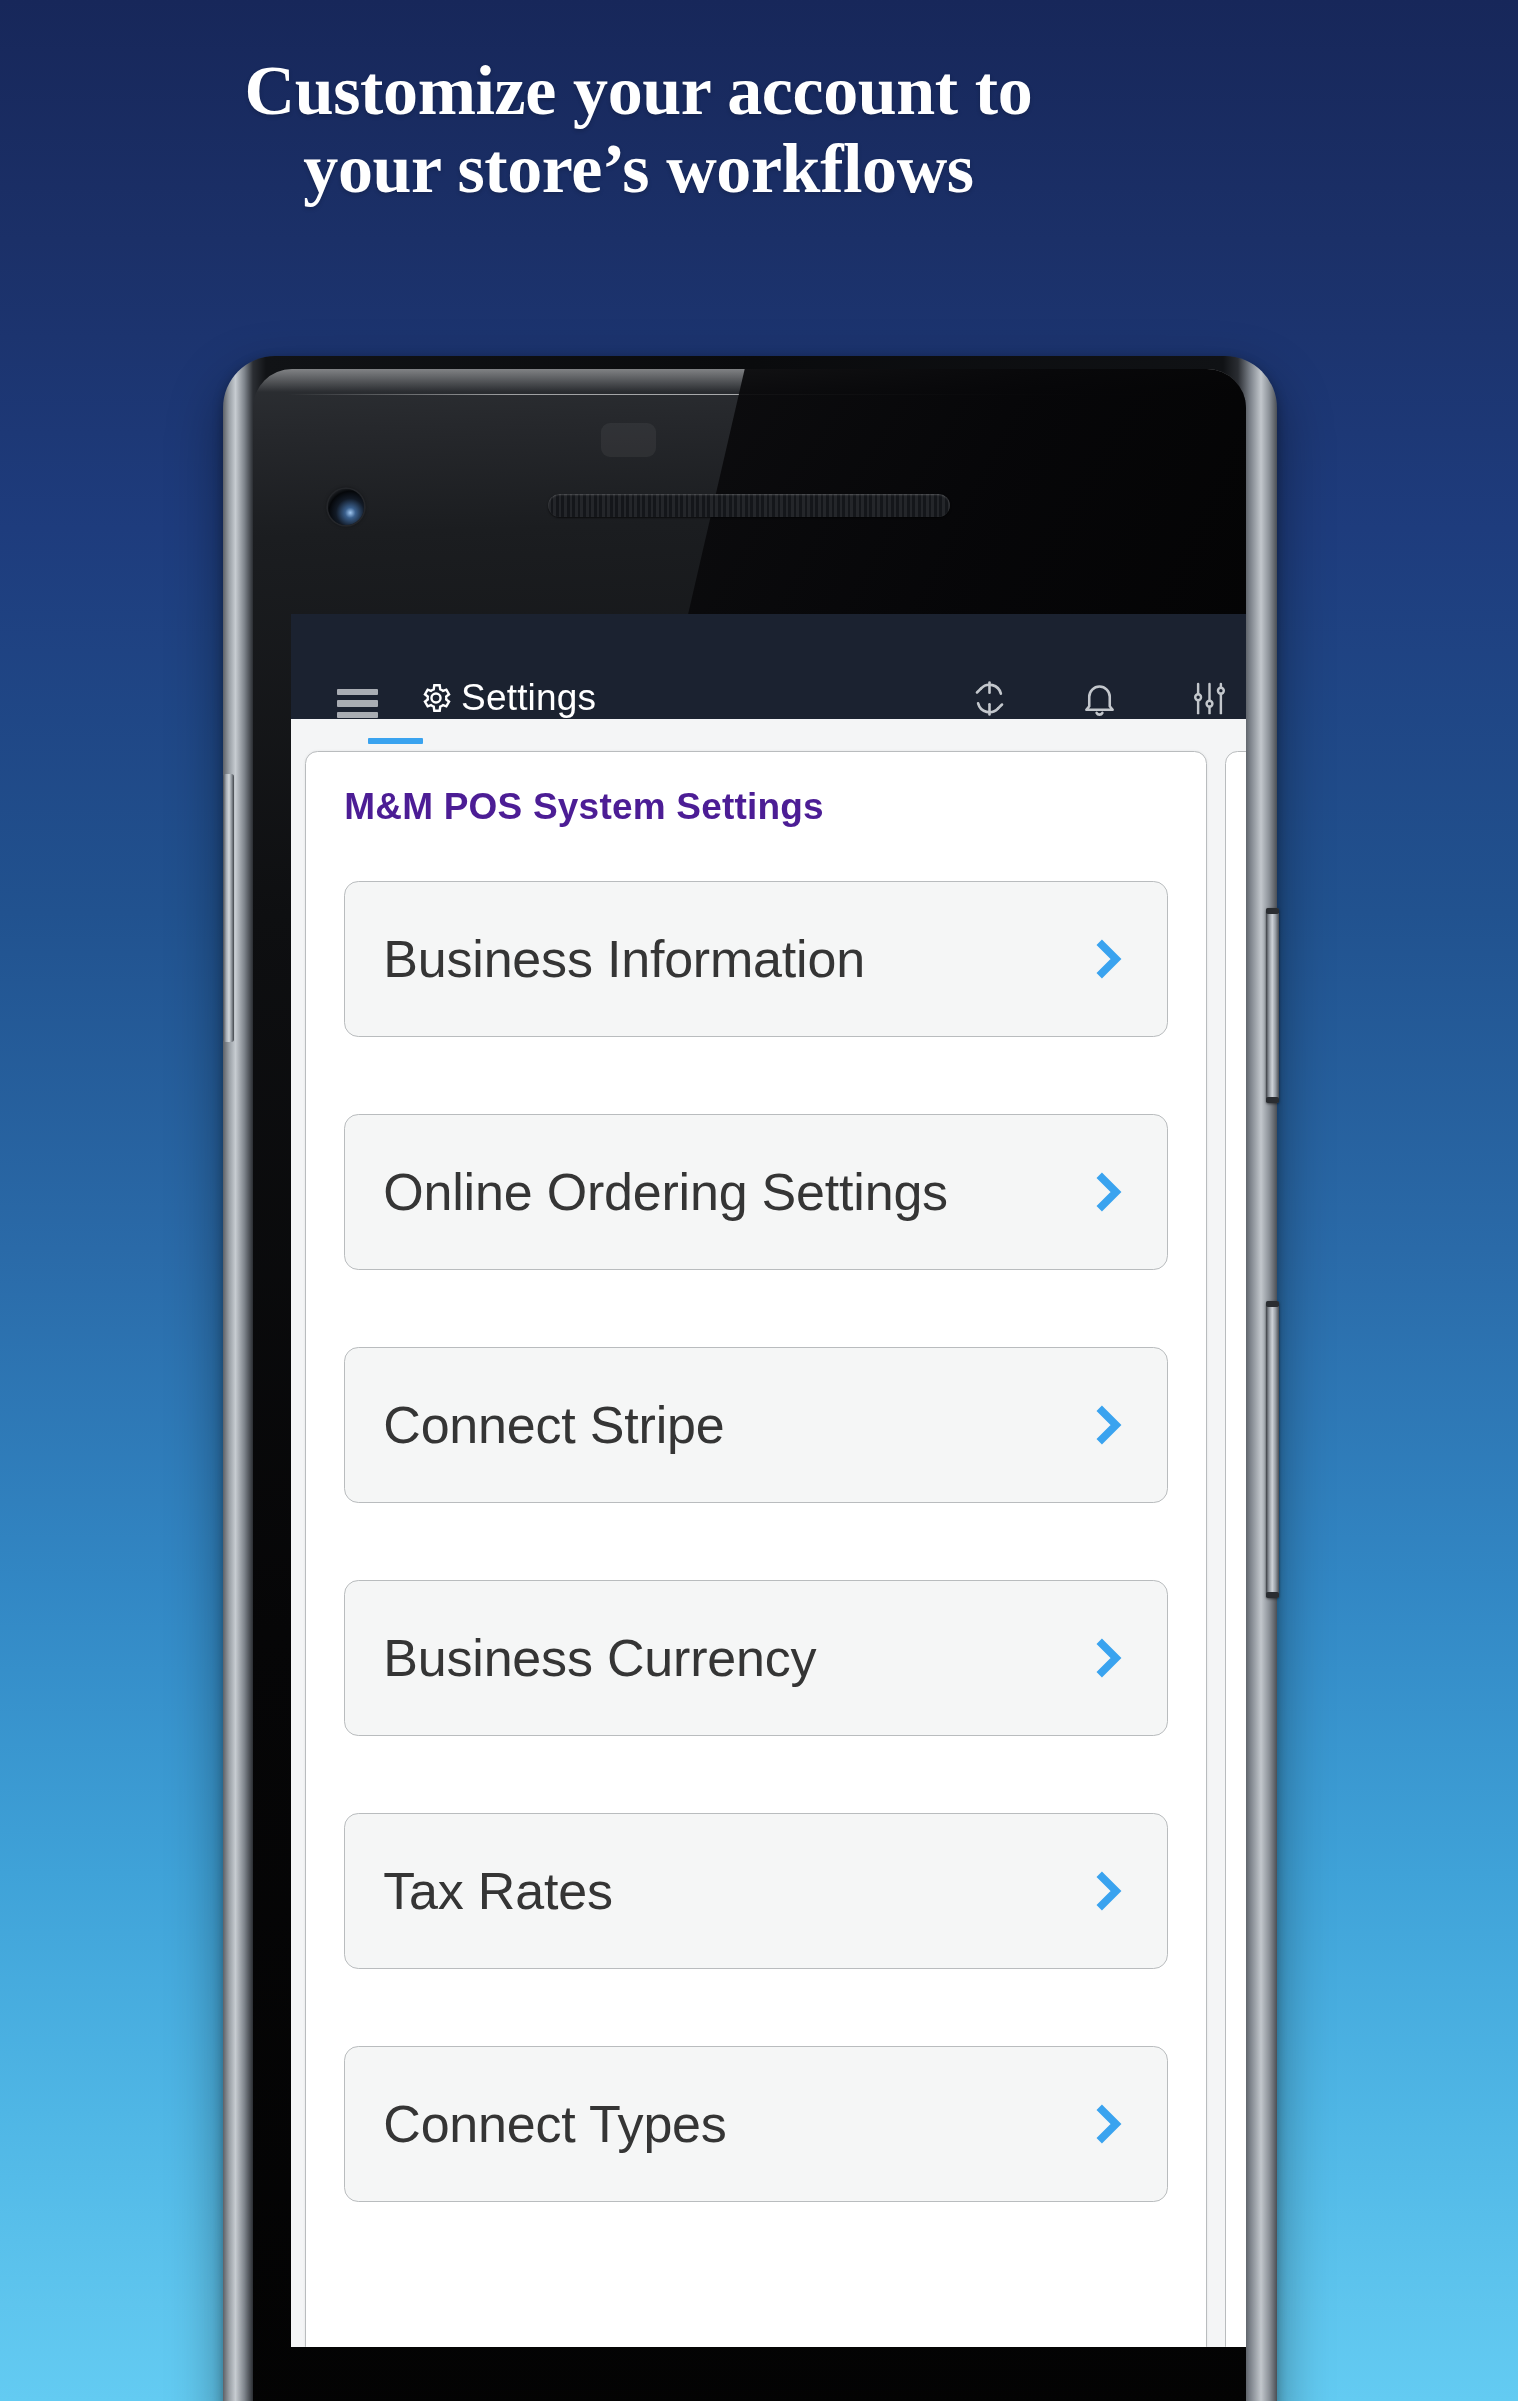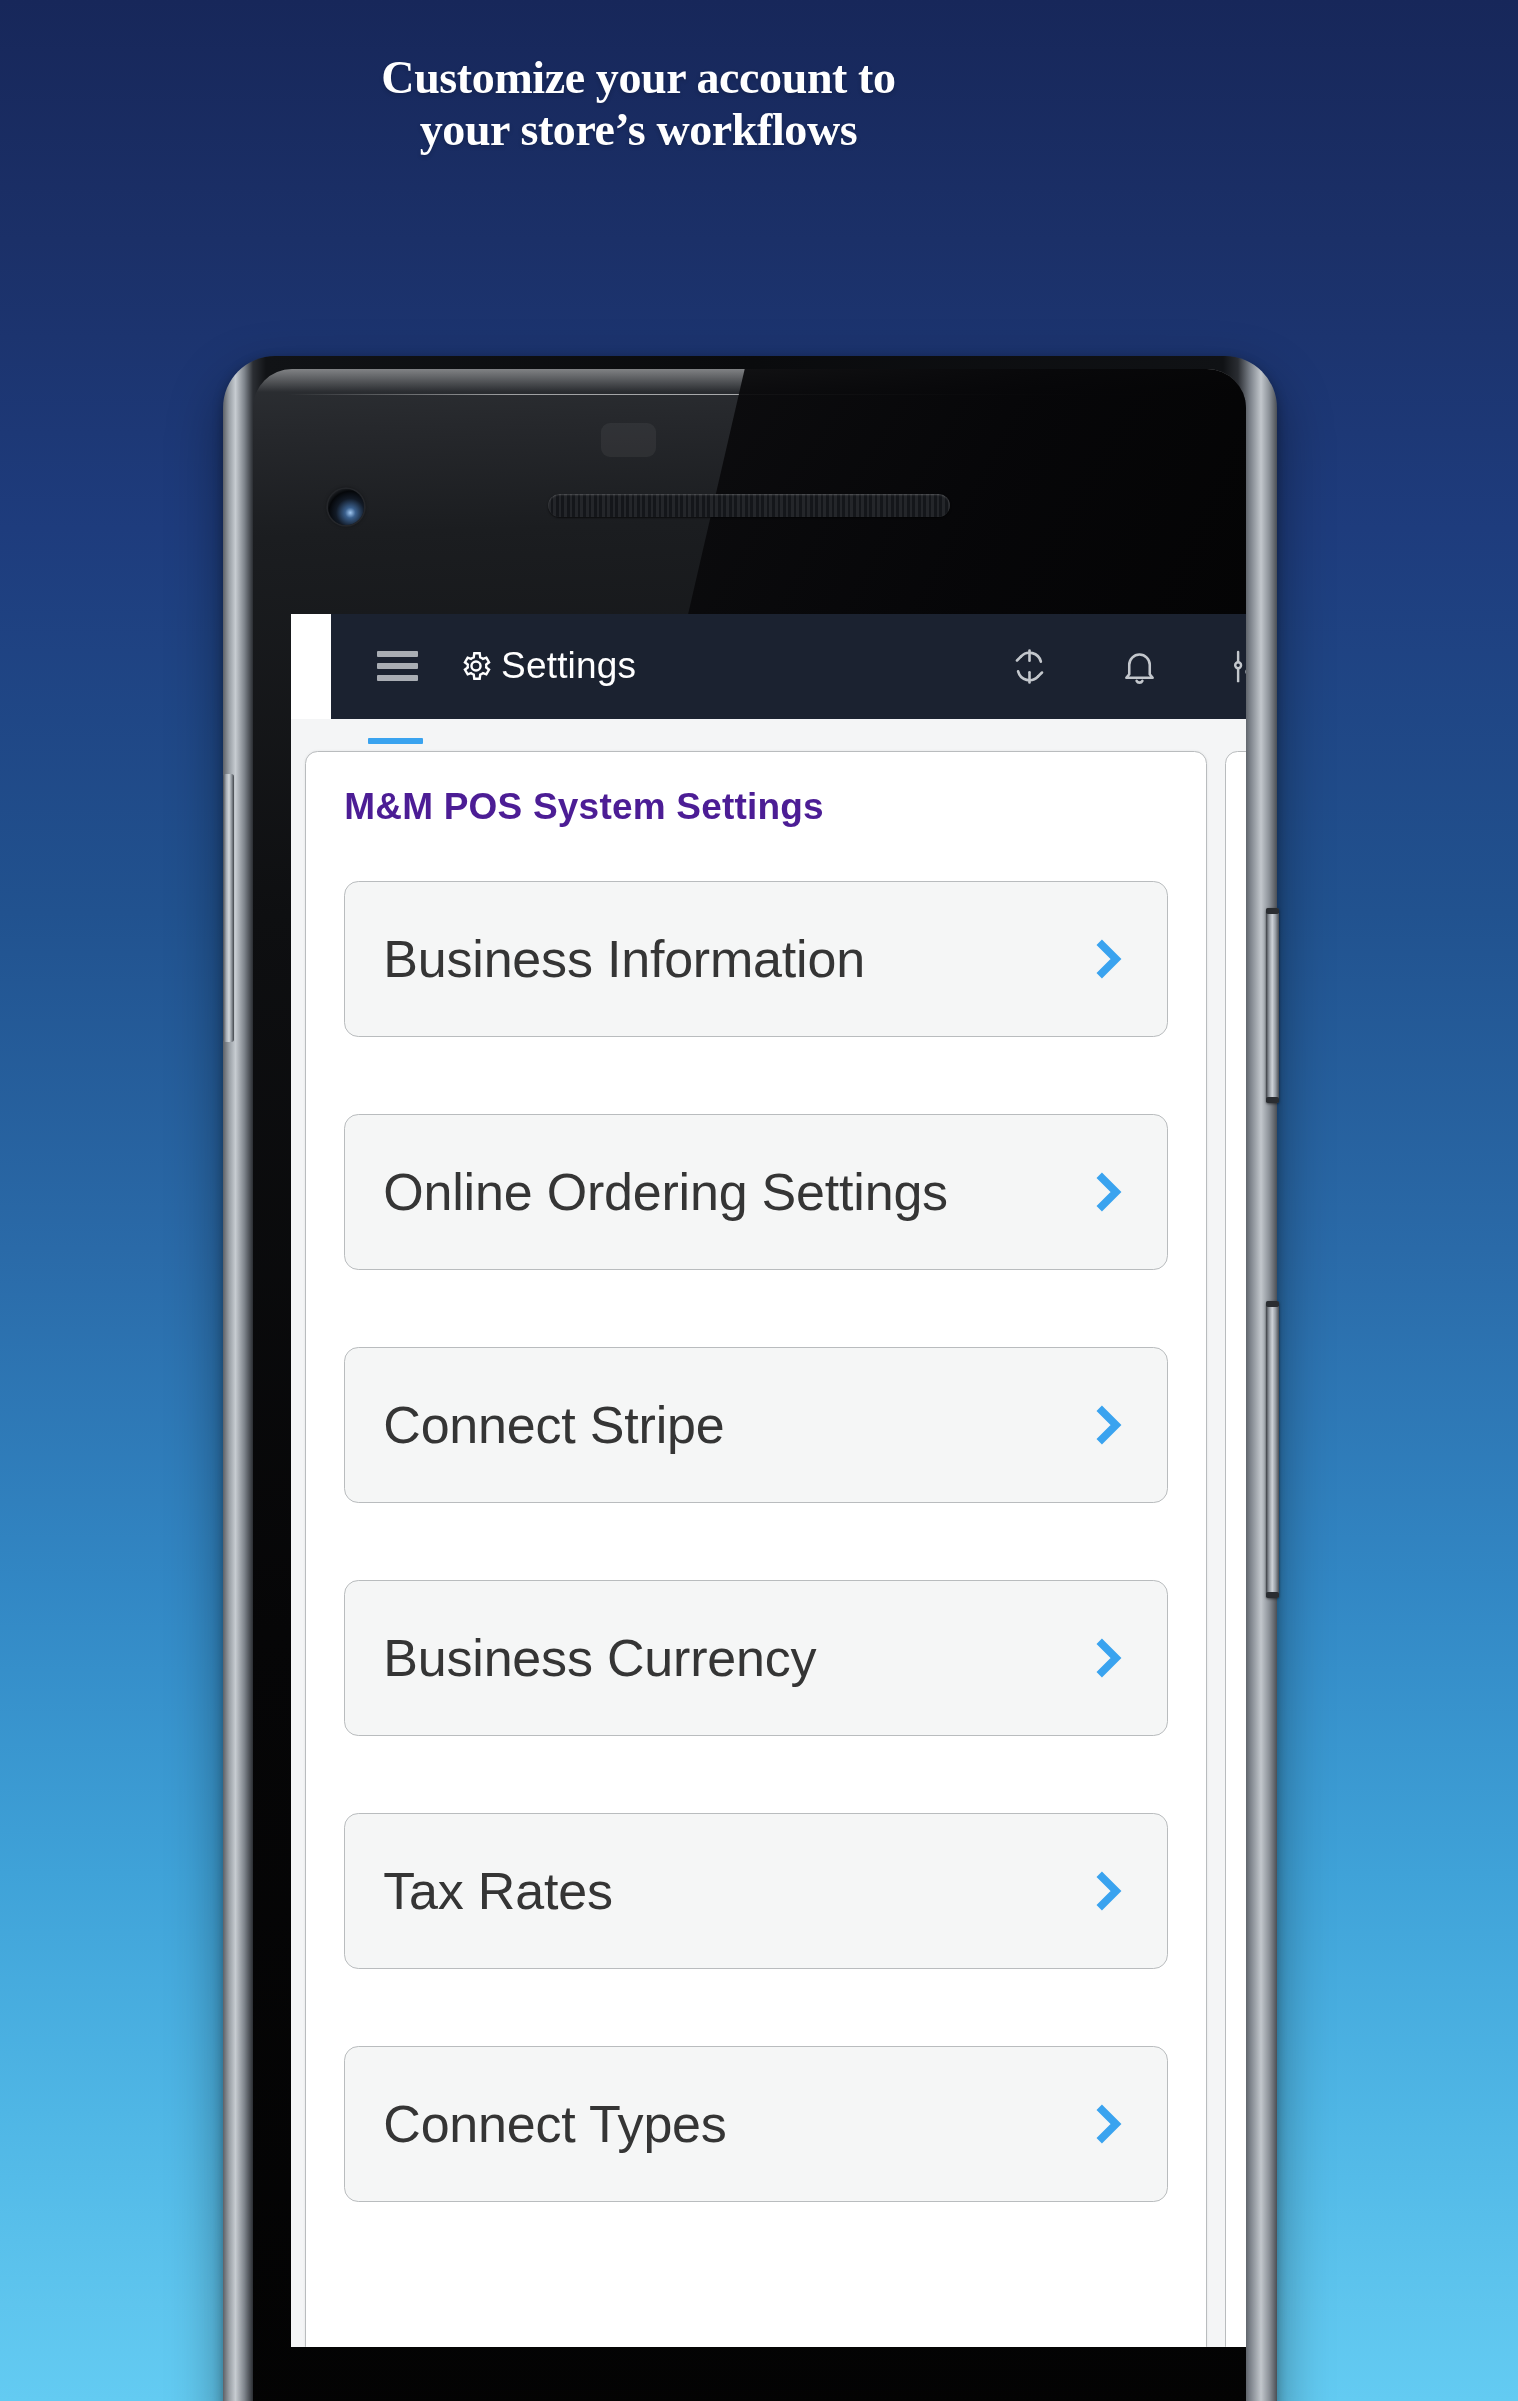--- a/index.html
+++ b/index.html
@@ -27,21 +27,21 @@
   }
 
   
   .headline {
     position:absolute;
     left:0; top:52px;
     width:1277px;
     text-align:center;
     font-family:"Liberation Serif", serif;
     font-weight:bold;
-    font-size:46px;
+    font-size:70px;
     line-height:1.12;
     color:#ffffff;
     letter-spacing:-0.4px;
     text-shadow:0 1.8px 4.5px rgba(0,0,0,.18);
     white-space:pre-line;
   }
 
   
   .phone {
     position:absolute;
@@ -122,21 +122,21 @@
     width:979px; height:1733px;
     background:#ffffff;
     overflow:hidden;
   }
 
   
   .appbar {
     position:absolute; left:0; top:0;
     width:100%; height:105px;
     background:#1b2230;
-    display:flex; align-items:center;margin-left:40px;
+    display:flex; align-items:flex-end;
   }
   .hamburger {
     margin-left:46px;
     width:41px; height:30px;
     display:flex; flex-direction:column; justify-content:space-between;
   }
   .hamburger span { display:block; height:6.3px; border-radius:0.9px; background:#a9adb3; }
 
   .appbar-title-wrap {
     display:flex; align-items:center; gap:8px;

